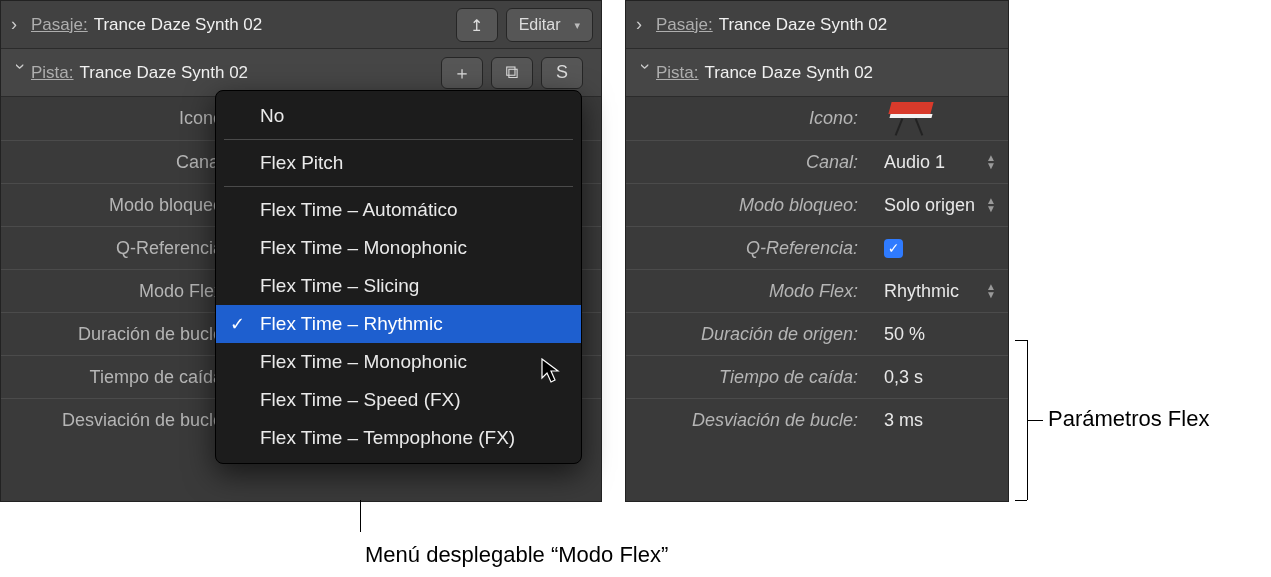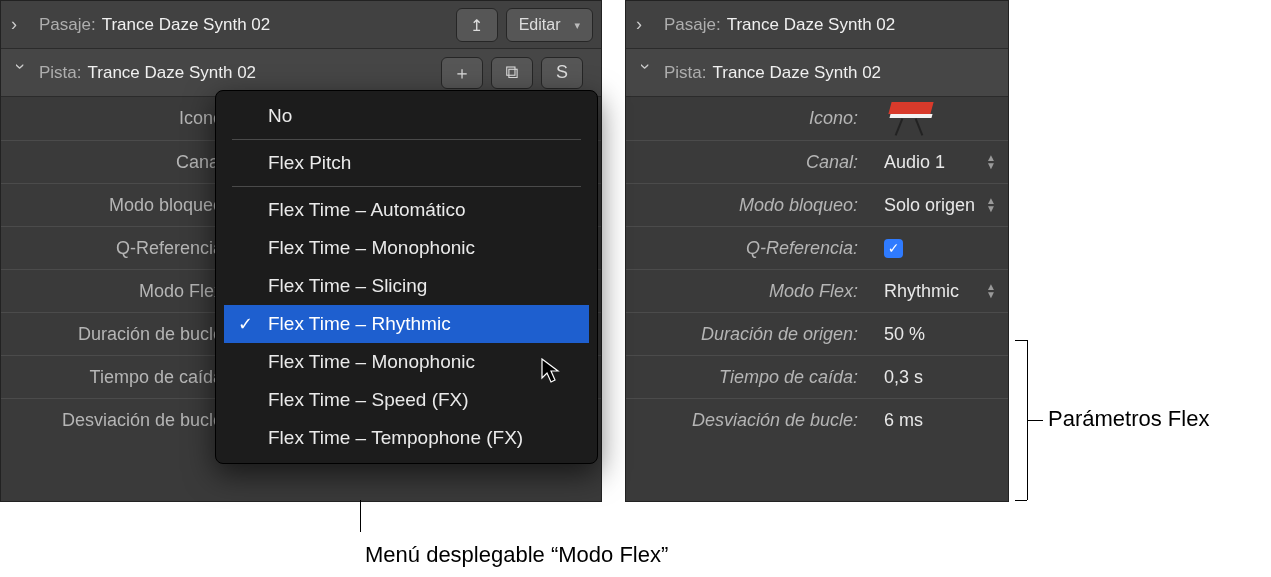--- a/index.html
+++ b/index.html
@@ -3,21 +3,21 @@
 <meta charset="utf-8">
 <style>
   html,body{margin:0;padding:0;background:#fff;font-family:"Helvetica Neue",Helvetica,Arial,sans-serif;font-size:17px;color:#ddd;}
   .stage{position:relative;width:1271px;height:577px;}
   .panel{position:absolute;background:#3a3a3a;border:1px solid #222;}
   .panel.left{left:0;top:0;width:600px;height:500px;}
   .panel.right{left:625px;top:0;width:382px;height:500px;}
   .hdr-row{display:flex;align-items:center;height:48px;padding:0 10px;background:#414141;border-bottom:1px solid #2b2b2b;box-sizing:border-box;}
   .hdr-row .arrow{width:18px;color:#ccc;font-size:18px;}
   .hdr-row .arrow.open{transform:rotate(90deg);display:inline-block;}
-  .hdr-label{margin:0 6px 0 10px;color:#aeaeae;}
+  .hdr-label{margin:0 6px 0 2px;color:#aeaeae;text-decoration:underline;}
   .hdr-value{color:#f0f0f0;font-weight:400;}
   .toolbar{position:absolute;top:0;right:0;height:48px;display:flex;align-items:center;gap:8px;padding:0 8px;}
   .tool-btn{background:#565656;border:1px solid #262626;border-radius:6px;height:32px;display:flex;align-items:center;justify-content:center;color:#ddd;font-size:16px;}
   .tool-btn.icon{width:40px;}
   .tool-btn.edit{padding:0 12px;gap:8px;}
   .tool-btn .chev{font-size:11px;margin-left:6px;color:#bbb;}
   .small-btns{position:absolute;top:48px;right:0;height:48px;display:flex;align-items:center;gap:8px;padding:0 8px;}
   .small-btn{background:#565656;border:1px solid #262626;border-radius:6px;height:30px;min-width:40px;display:flex;align-items:center;justify-content:center;color:#ddd;font-size:18px;}
   .params{background:#3a3a3a;}
   .param-row{display:flex;align-items:center;height:43px;border-top:1px solid #4b4b4b;padding:0 12px;box-sizing:border-box;}
@@ -28,21 +28,21 @@
   .updown{margin-left:auto;color:#9a9a9a;font-size:10px;line-height:8px;display:flex;flex-direction:column;align-items:center;}
   .checkbox{width:19px;height:19px;border-radius:4px;background:#2f7bff;display:flex;align-items:center;justify-content:center;color:#fff;font-size:14px;}
   .keyboard-icon{position:relative;width:54px;height:34px;}
   .keyboard-icon .top{position:absolute;left:6px;top:0;width:42px;height:12px;background:#d83a2b;transform:skewX(-15deg);}
   .keyboard-icon .keys{position:absolute;left:6px;top:12px;width:42px;height:4px;background:#f3f3f3;transform:skewX(-15deg);}
   .keyboard-icon .leg1,.keyboard-icon .leg2{position:absolute;top:16px;width:2px;height:18px;background:#222;}
   .keyboard-icon .leg1{left:14px;transform:rotate(22deg);}
   .keyboard-icon .leg2{left:34px;transform:rotate(-22deg);}
 
   
-  .popup{position:absolute;left:215px;top:90px;width:365px;background:#1c1c1c;border:1px solid #000;border-radius:8px;box-shadow:0 10px 30px rgba(0,0,0,.6);padding:6px 8px;z-index:50;}
+  .popup{position:absolute;left:215px;top:90px;width:365px;background:#1c1c1c;border:1px solid #000;border-radius:8px;box-shadow:0 10px 30px rgba(0,0,0,.6);padding:6px 0;z-index:50;}
   .popup .item{padding:8px 20px 8px 44px;font-size:19px;color:#eaeaea;position:relative;}
   .popup .item.sel{background:#1e5fcf;color:#fff;}
   .popup .item .check{position:absolute;left:14px;top:8px;font-size:18px;}
   .popup .sep{height:1px;background:#4a4a4a;margin:4px 8px;}
 
   
   .cursor{position:absolute;left:538px;top:452px;width:22px;height:28px;z-index:60;}
   .cursor svg{width:100%;height:100%;}
 
   
@@ -166,21 +166,21 @@
       <div class="param-row">
         <div class="param-label">Duración de origen:</div>
         <div class="param-value">50 %</div>
       </div>
       <div class="param-row">
         <div class="param-label">Tiempo de caída:</div>
         <div class="param-value">0,3 s</div>
       </div>
       <div class="param-row">
         <div class="param-label">Desviación de bucle:</div>
-        <div class="param-value">6 ms</div>
+        <div class="param-value">3 ms</div>
       </div>
     </div>
   </div>
 
   <div class="popup">
     <div class="item"><span>No</span></div>
     <div class="sep"></div>
     <div class="item"><span>Flex Pitch</span></div>
     <div class="sep"></div>
     <div class="item"><span>Flex Time – Automático</span></div>

